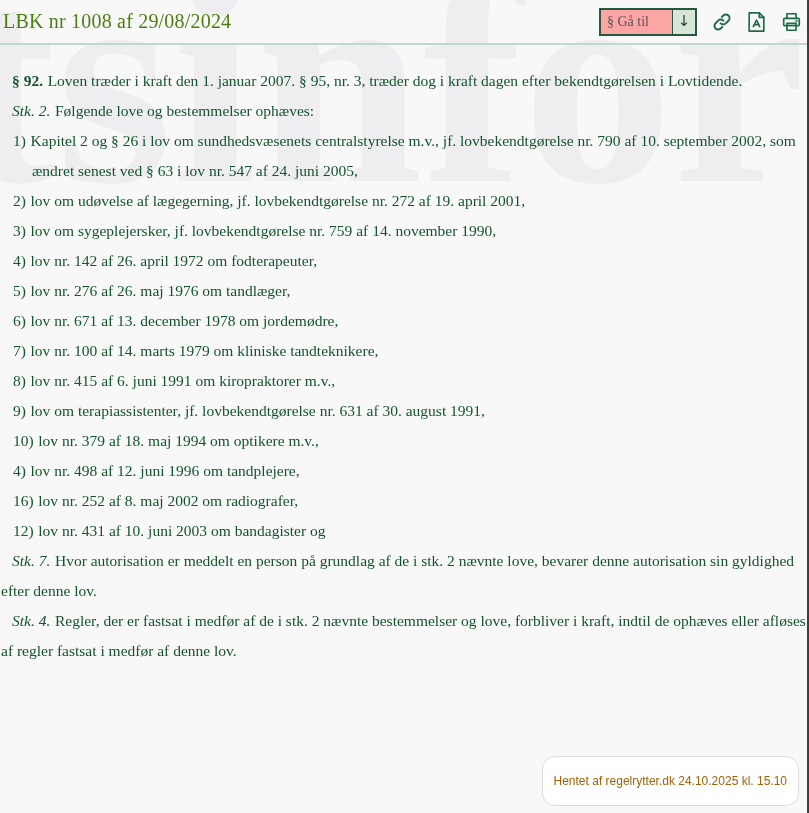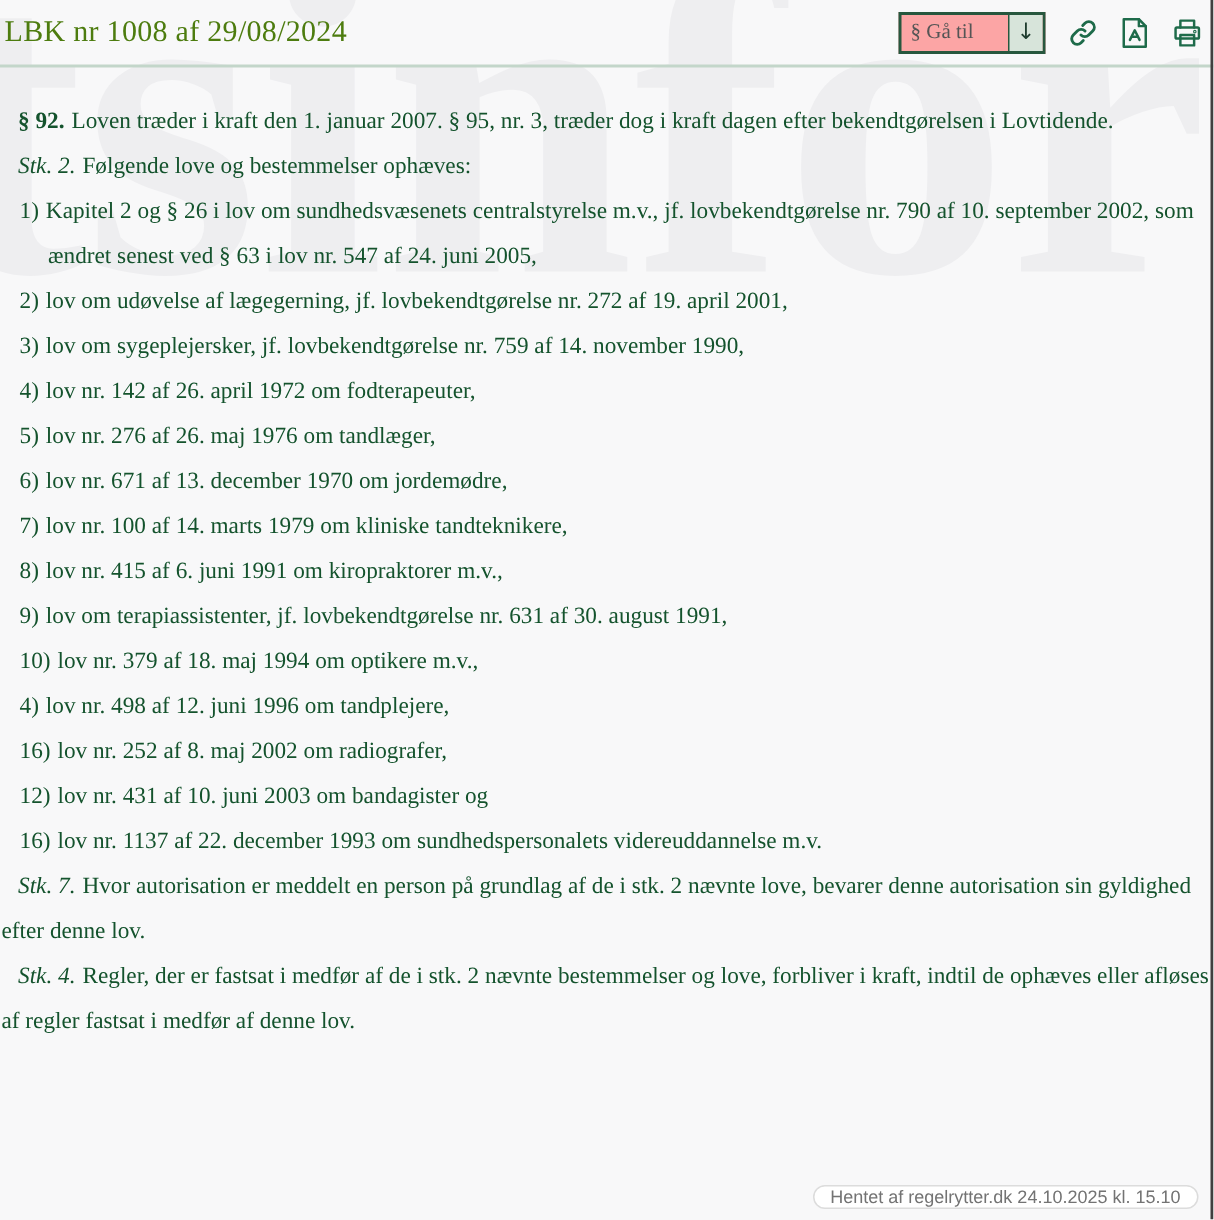--- a/index.html
+++ b/index.html
@@ -104,24 +104,24 @@
   ul.law-list li { padding-left: 31px; text-indent: -19px; }
   .num { margin-right: 0.30em; }
   
   .fetch-badge {
     position: absolute;
     right: 10px; bottom: 7px;
     z-index: 3;
     background: #ffffff;
     border: 1px solid #dcdcdc;
     border-radius: 13px;
-    padding: 0 11px;
+    padding: 17px 11px;
     font-family: "Liberation Sans", sans-serif;
     font-size: 12px;
-    color: #737373;
+    color: #a16207;
     white-space: nowrap;
   }
   
   .scroll-strip {
     position: absolute;
     top: 0; right: 0;
     width: 2px; height: 100%;
     background: #3f3f3f;
     z-index: 4;
   }
@@ -179,29 +179,28 @@
     <p><span class="lead bold">§ 92.</span><span>Loven træder i kraft den 1. januar 2007. § 95, nr. 3, træder dog i kraft dagen efter bekendtgørelsen i Lovtidende.</span></p>
 
     <p><span class="lead italic">Stk. 2.</span><span>Følgende love og bestemmelser ophæves:</span></p>
 
     <ul class="law-list">
       <li><span class="num">1)</span><span>Kapitel 2 og § 26 i lov om sundhedsvæsenets centralstyrelse m.v., jf. lovbekendtgørelse nr. 790 af 10. september 2002, som ændret senest ved § 63 i lov nr. 547 af 24. juni 2005,</span></li>
       <li><span class="num">2)</span><span>lov om udøvelse af lægegerning, jf. lovbekendtgørelse nr. 272 af 19. april 2001,</span></li>
       <li><span class="num">3)</span><span>lov om sygeplejersker, jf. lovbekendtgørelse nr. 759 af 14. november 1990,</span></li>
       <li><span class="num">4)</span><span>lov nr. 142 af 26. april 1972 om fodterapeuter,</span></li>
       <li><span class="num">5)</span><span>lov nr. 276 af 26. maj 1976 om tandlæger,</span></li>
-      <li><span class="num">6)</span><span>lov nr. 671 af 13. december 1970 om jordemødre,</span></li>
+      <li><span class="num">6)</span><span>lov nr. 671 af 13. december 1978 om jordemødre,</span></li>
       <li><span class="num">7)</span><span>lov nr. 100 af 14. marts 1979 om kliniske tandteknikere,</span></li>
       <li><span class="num">8)</span><span>lov nr. 415 af 6. juni 1991 om kiropraktorer m.v.,</span></li>
       <li><span class="num">9)</span><span>lov om terapiassistenter, jf. lovbekendtgørelse nr. 631 af 30. august 1991,</span></li>
       <li><span class="num">10)</span><span>lov nr. 379 af 18. maj 1994 om optikere m.v.,</span></li>
       <li><span class="num">4)</span><span>lov nr. 498 af 12. juni 1996 om tandplejere,</span></li>
       <li><span class="num">16)</span><span>lov nr. 252 af 8. maj 2002 om radiografer,</span></li>
       <li><span class="num">12)</span><span>lov nr. 431 af 10. juni 2003 om bandagister og</span></li>
-      <li><span class="num">16)</span><span>lov nr. 1137 af 22. december 1993 om sundhedspersonalets videreuddannelse m.v.</span></li>
     </ul>
 
     <p><span class="lead italic">Stk. 7.</span><span>Hvor autorisation er meddelt en person på grundlag af de i stk. 2 nævnte love, bevarer denne autorisation sin gyldighed efter denne lov.</span></p>
 
     <p><span class="lead italic">Stk. 4.</span><span>Regler, der er fastsat i medfør af de i stk. 2 nævnte bestemmelser og love, forbliver i kraft, indtil de ophæves eller afløses af regler fastsat i medfør af denne lov.</span></p>
   </div>
 
   <div class="fetch-badge">Hentet af regelrytter.dk 24.10.2025 kl. 15.10</div>
 
   <div class="scroll-strip"></div>

